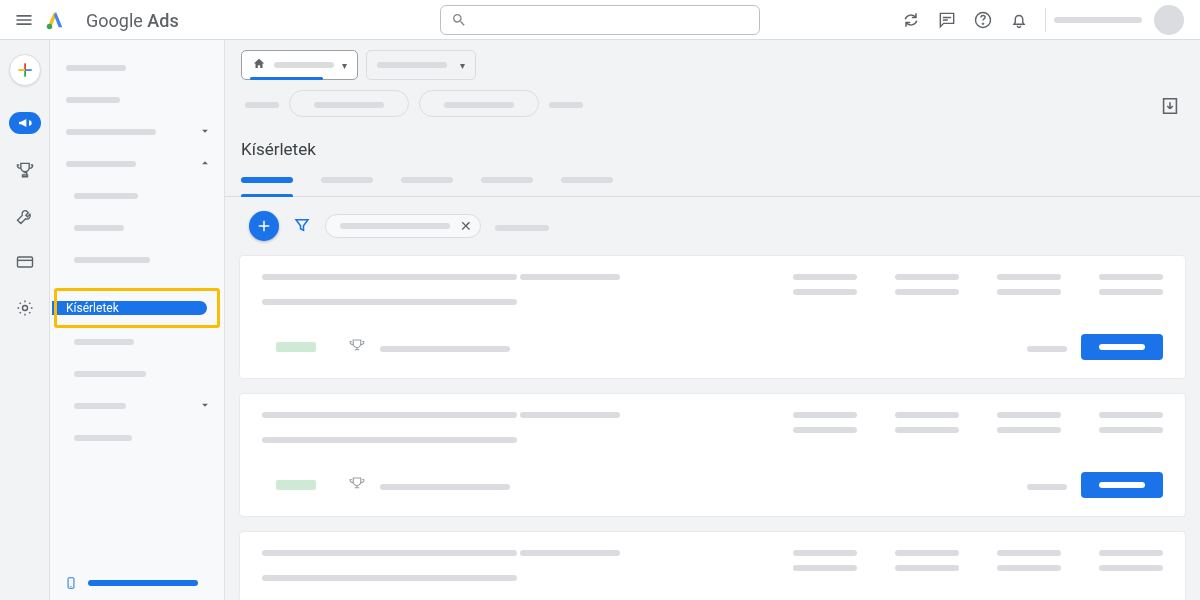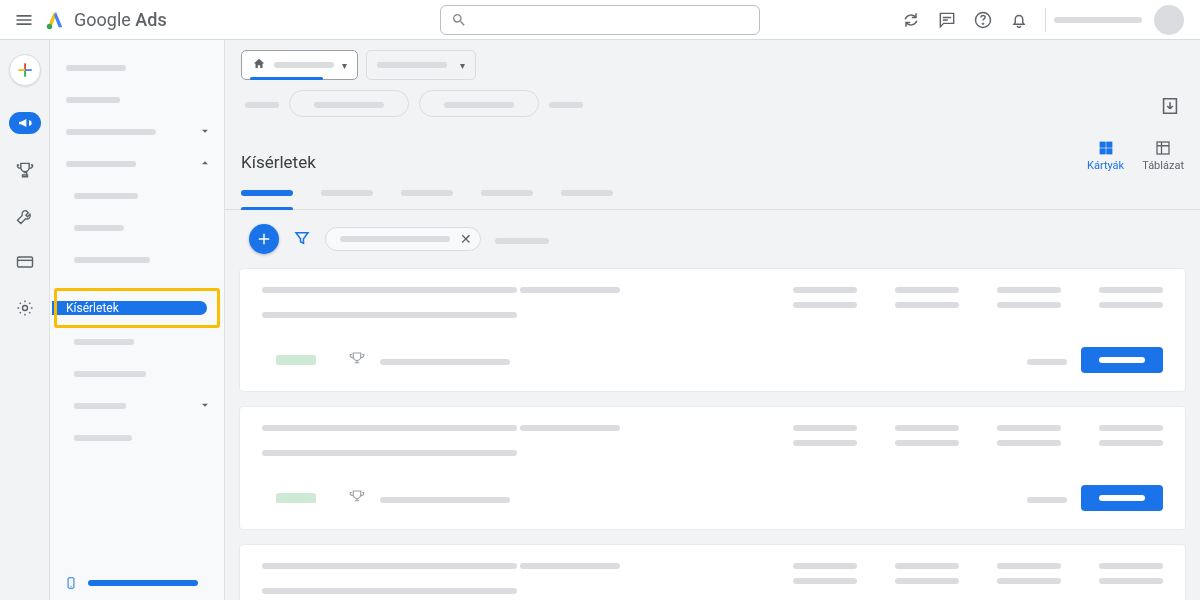--- a/index.html
+++ b/index.html
@@ -19,21 +19,21 @@
   .topbar {
     position: relative;
     height: 40px;
     display: flex;
     align-items: center;
     border-bottom: 1px solid #dadce0;
     padding: 0 16px 0 12px;
   }
   .hamburger { width:24px; height:24px; display:flex; align-items:center; justify-content:center; cursor:pointer; }
   .hamburger svg { width:20px; height:20px; fill:#5f6368; }
-  .brand { display:flex; align-items:center; gap:8px; margin-left:8px; }
+  .brand { display:flex; align-items:flex-end; gap:20px; margin-left:8px; }
   .brand-name { font-size:18px; color:#5f6368; }
   .brand-name b { font-weight:500; }
   .search-wrap {
     position:absolute; left:50%; transform:translateX(-50%);
     width:320px; height:30px;
     border:1px solid #bdc1c6; border-radius:6px;
     display:flex; align-items:center; padding:0 10px;
     background:#fff;
   }
   .search-wrap svg { width:16px; height:16px; fill:#80868b; }
@@ -349,38 +349,20 @@
 
     <div class="crumbs">
       <span class="crumb-plain"><span class="ph"></span></span>
       <span class="crumb-chip"><span class="ph"></span></span>
       <span class="crumb-chip"><span class="ph"></span></span>
       <span class="crumb-plain"><span class="ph"></span></span>
     </div>
 
     <div class="page-head">
       <div class="page-title">Kísérletek</div>
-      <div class="view-switch">
-        <div class="vs-item active">
-          <svg viewBox="0 0 24 24">
-              <rect x="4" y="4" width="7" height="7"></rect>
-              <rect x="13" y="4" width="7" height="7"></rect>
-              <rect x="4" y="13" width="7" height="7"></rect>
-              <rect x="13" y="13" width="7" height="7"></rect>
-            </svg>
-          <span>Kártyák</span>
-        </div>
-        <div class="vs-item">
-          <svg viewBox="0 0 24 24">
-              <rect x="4" y="4" width="16" height="16" fill="none" stroke-width="1.7"></rect>
-              <path stroke-width="1.7" d="M4 9h16M10 4v16"></path>
-            </svg>
-          <span>Táblázat</span>
-        </div>
-      </div>
     </div>
 
     <div class="tabs">
       <div class="tab active"><span class="ph"></span></div>
       <div class="tab"><span class="ph"></span></div>
       <div class="tab"><span class="ph"></span></div>
       <div class="tab"><span class="ph"></span></div>
       <div class="tab"><span class="ph"></span></div>
     </div>
 

